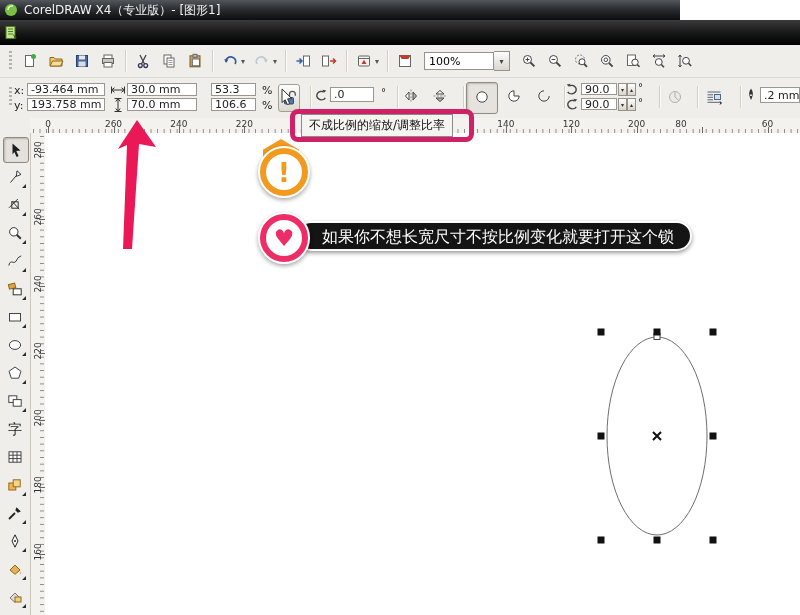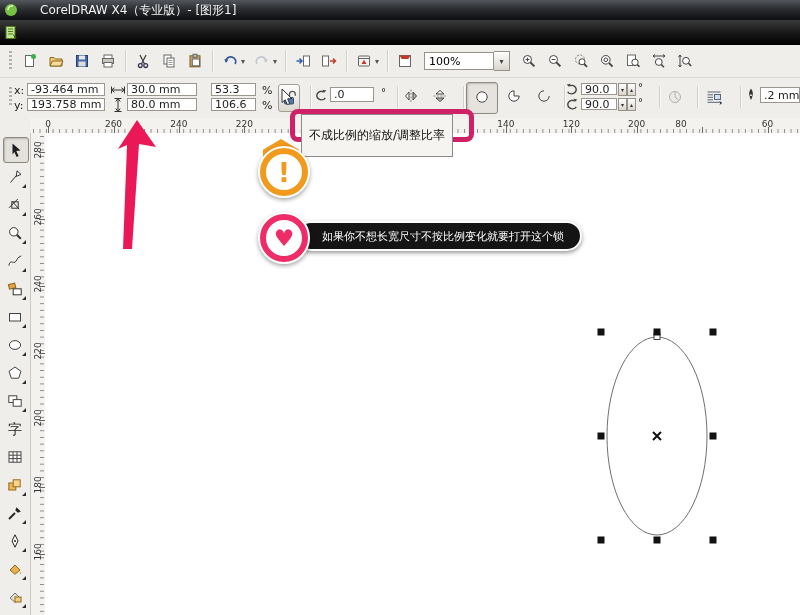--- a/index.html
+++ b/index.html
@@ -1,21 +1,21 @@
 <!DOCTYPE html>
 <html style="--c-highlight: #cf2165; --c-arrow: #ea1857; --c-orange: #f19a1d; --c-pink: #ee2c68;"><head>
 <meta charset="utf-8">
 <style>
   html,body{margin:0;padding:0;}
   #app{position:relative;width:800px;height:615px;overflow:hidden;background:#fff;
        font-family:"DejaVu Sans",sans-serif;-webkit-font-smoothing:antialiased;}
   
-  #titlebar{position:absolute;left:0;top:0;width:800px;height:20px;
+  #titlebar{position:absolute;left:0;top:0;width:680px;height:20px;
     background:linear-gradient(#53575d,#2b2d31 45%,#0c0d0f);display:flex;align-items:center;
-    color:#f2f2f2;font-size:12px;gap:22px;padding-left:4px;box-sizing:border-box;}
+    color:#f2f2f2;font-size:12px;gap:6px;padding-left:4px;box-sizing:border-box;}
   
   #menubar{position:absolute;left:0;top:20px;width:800px;height:25px;
     background:linear-gradient(#3a3a3a,#161616 55%,#000);display:flex;align-items:center;
     color:#e6e6e6;font-size:12px;padding-left:4px;box-sizing:border-box;}
   .menu-item{padding:3px 11px;cursor:default;}
   
   #toolbar{position:absolute;left:0;top:45px;width:800px;height:33px;background:#f0eeea;
     border-bottom:1px solid #dcd8d1;display:flex;align-items:center;padding-left:4px;box-sizing:border-box;}
   .grip{width:3px;height:20px;margin:0 5px;
     background:repeating-linear-gradient(180deg,#b5b1aa 0 2px,#f0eeea 2px 4px);}
@@ -70,21 +70,21 @@
     border-left:4px solid transparent;border-bottom:4px solid #2c2c2c;}
   .tool .tglyph{font-size:14px;color:#222;line-height:1;}
   
   #canvas{position:absolute;left:45px;top:133px;width:755px;height:482px;background:#fff;}
   
   #overlay{position:absolute;left:0;top:0;z-index:50;pointer-events:none;}
   
   .hbox{position:absolute;left:290px;top:109px;width:184px;height:33px;z-index:62;
     border:5px solid var(--c-highlight,#cf2165);border-radius:8px;box-sizing:border-box;}
   .tooltip{position:absolute;left:301px;top:114px;z-index:63;background:#f5f4f1;border:1px solid #8a8a8a;
-    font-size:12px;color:#111;padding:12px 7px;white-space:nowrap;}
+    font-size:12px;color:#111;padding:2px 7px;white-space:nowrap;}
   .pent{position:absolute;left:263px;top:139px;width:36px;height:18px;z-index:60;
     background:var(--c-orange,#f19a1d);
     clip-path:polygon(50% 0,100% 60%,100% 100%,0 100%,0 60%);}
   .badge{position:absolute;width:52px;height:52px;border-radius:50%;z-index:64;
     border:2px solid #fff;box-shadow:0 2px 4px rgba(0,0,0,.35);box-sizing:border-box;}
   .badge .bin{position:absolute;inset:6px;background:#fff;border-radius:50%;
     display:flex;align-items:center;justify-content:center;}
   .pill{position:absolute;height:30px;line-height:28px;z-index:61;background:#141414;color:#fff;
     border:2px solid #fbfbfb;border-radius:17px;padding:0 16px 0 24px;white-space:nowrap;
     box-shadow:0 2px 4px rgba(0,0,0,.4);box-sizing:border-box;}
@@ -276,21 +276,21 @@
         <svg width="16" height="16" viewBox="0 0 16 16" fill="none">
           <path d="M1.5 8h13M1.5 4.5v7M14.5 4.5v7M1.5 8l3-2.2M1.5 8l3 2.2M14.5 8l-3-2.2M14.5 8l-3 2.2" stroke="#333"></path>
         </svg>
       </span>
     <span class="field" style="left:127px;top:5px;width:70px;">30.0 mm</span>
     <span class="pb-ic" style="left:110px;top:19px;">
         <svg width="16" height="16" viewBox="0 0 16 16" fill="none">
           <path d="M8 1.5v13M4.5 1.5h7M4.5 14.5h7M8 1.5L5.8 4.5M8 1.5l2.2 3M8 14.5l-2.2-3M8 14.5l2.2-3" stroke="#333"></path>
         </svg>
       </span>
-    <span class="field" style="left:127px;top:20px;width:70px;">80.0 mm</span>
+    <span class="field" style="left:127px;top:20px;width:70px;">70.0 mm</span>
 
     <span class="field" style="left:211px;top:5px;width:45px;">53.3</span>
     <span class="pb-lab" style="left:262px;top:6px;">%</span>
     <span class="field" style="left:211px;top:20px;width:45px;">106.6</span>
     <span class="pb-lab" style="left:262px;top:21px;">%</span>
 
     <span class="pbtn" style="left:278px;top:6px;width:20px;height:26px;background:linear-gradient(#fdfdfd,#dcd8d1);border:1px solid #a39e95;">
       <span class="pb-ic" style="position:static;">
           <svg width="16" height="16" viewBox="0 0 16 16" fill="none">
             <rect x="3.5" y="7.5" width="9" height="6.5" rx="1" fill="#5577a8" stroke="#2f4a75"></rect>
@@ -583,19 +583,19 @@
   <div class="pent"></div>
   <div class="hbox"></div>
   <div class="tooltip">不成比例的缩放/调整比率</div>
 
   <div class="badge" style="left:258px;top:146px;background:var(--c-orange,#f19a1d);">
     <span class="bin">
         <b style="color:var(--c-orange,#f19a1d);font-size:27px;">!</b>
       </span>
   </div>
 
-  <div class="pill" style="left:296px;top:221px;font-size:11px;">如果你不想长宽尺寸不按比例变化就要打开这个锁</div>
+  <div class="pill" style="left:296px;top:221px;font-size:16px;">如果你不想长宽尺寸不按比例变化就要打开这个锁</div>
   <div class="badge" style="left:258px;top:212px;background:var(--c-pink,#ee2c68);">
     <span class="bin">
         <b style="color:var(--c-pink,#ee2c68);font-size:23px;">♥</b>
       </span>
   </div>
 </div>
 
 </body></html>

